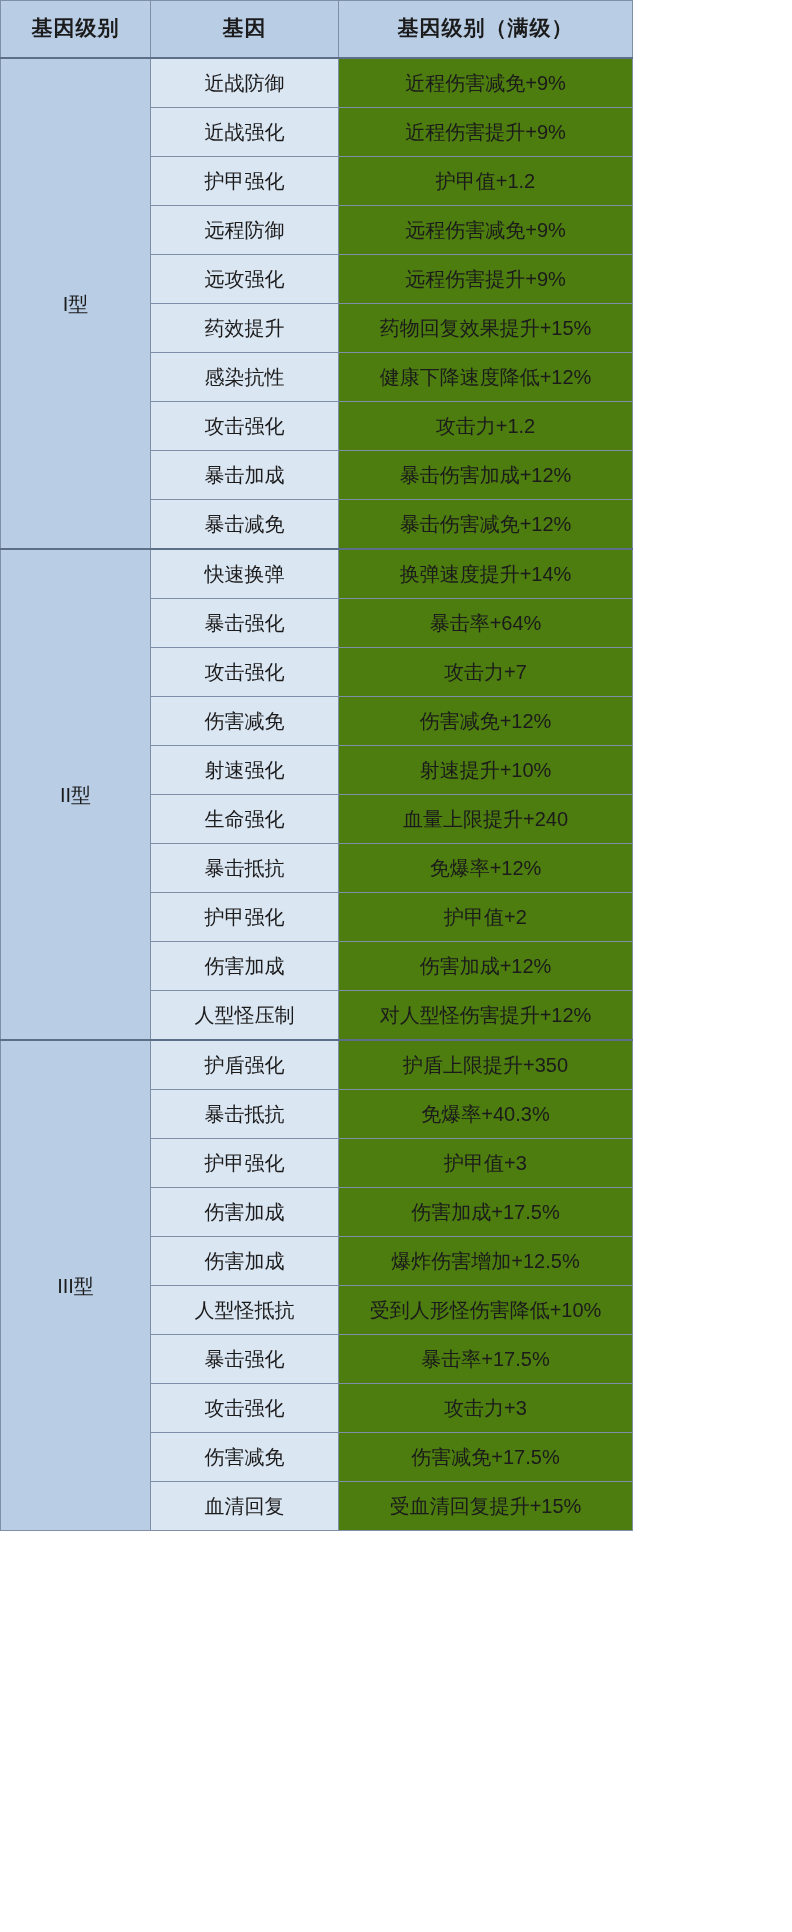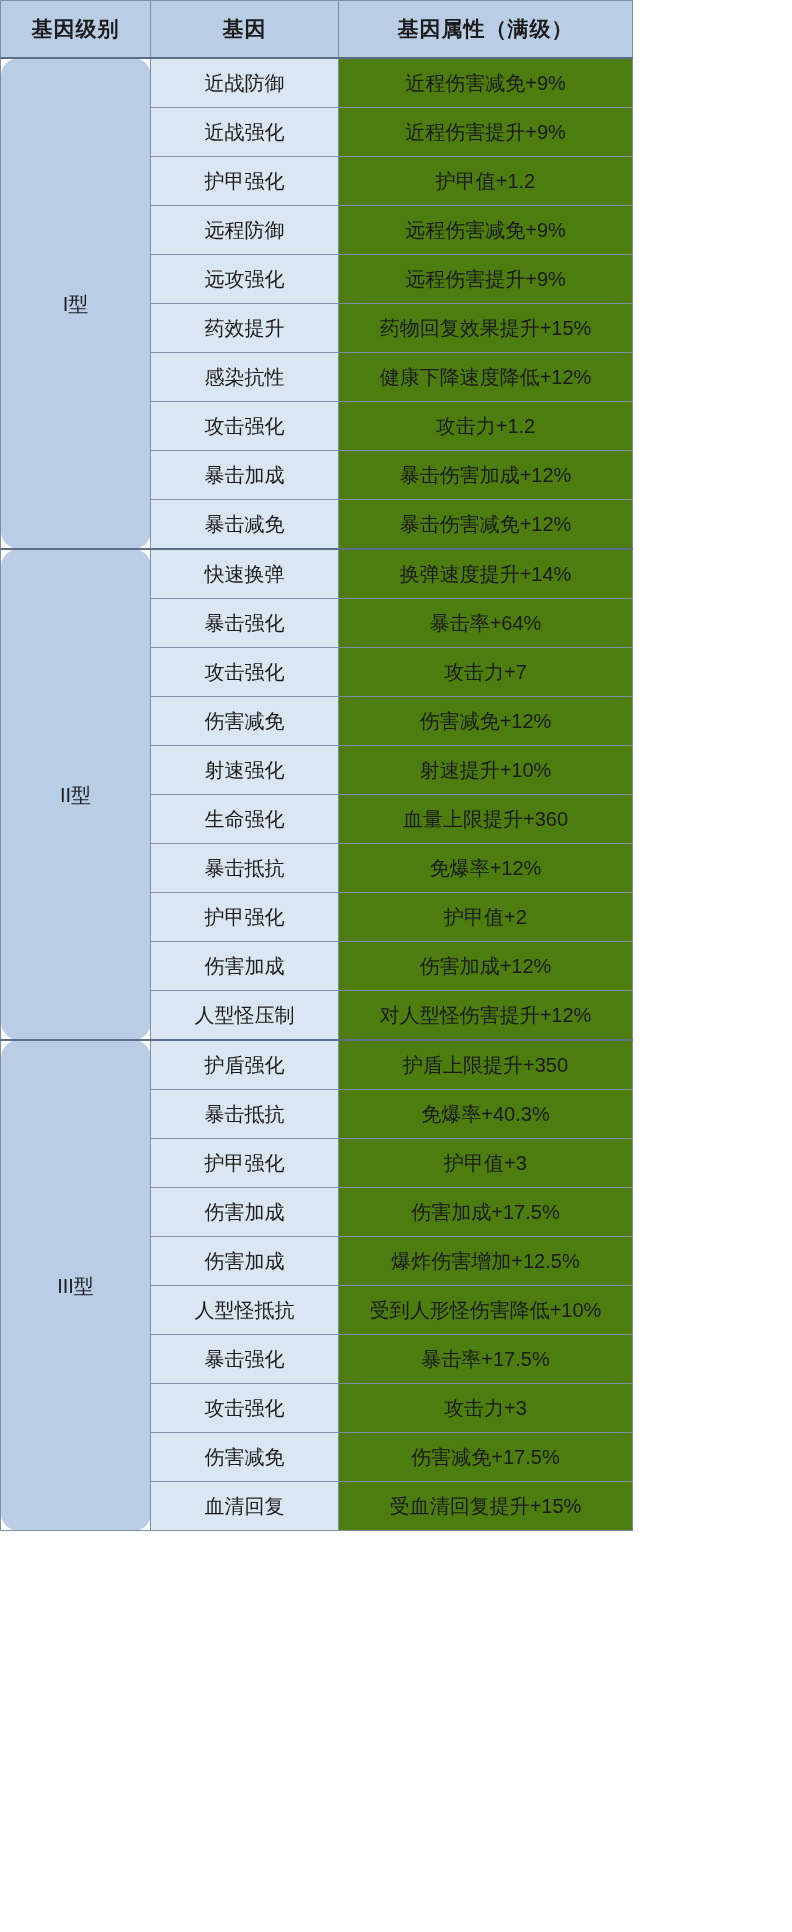--- a/index.html
+++ b/index.html
@@ -36,55 +36,55 @@
     padding: 0;
     height: 48px;
     line-height: 1.2;
   }
   table.gene-table thead th {
     background: #b9cde5;
     font-weight: bold;
     font-size: 21px;
     height: 56px;
     letter-spacing: 1px;
+    font-family: Liberation Serif, serif;
   }
   td.tier-cell {
     background: #b9cde5;
     font-size: 21px;
   }
   td.gene-name {
     background: #dbe6f3;
   }
   td.gene-attr {
     background: #4d7c0f;
     font-size: 19px;
   }
   tr.group-start td {
     border-top: 2px solid #5d6e88;
   }
   td.tier-cell-sep {
     border-top: 2px solid #5d6e88;
-    border-radius: 18px;
   }
 </style>
 </head>
 <body>
 
 <div class="table-wrap">
   <table class="gene-table">
     <colgroup>
       <col class="c1">
       <col class="c2">
       <col class="c3">
     </colgroup>
     <thead>
       <tr>
         <th>基因级别</th>
         <th>基因</th>
-        <th>基因属性（满级）</th>
+        <th>基因级别（满级）</th>
       </tr>
     </thead>
     <tbody>
 
       <tr class="group-start">
         <td class="tier-cell tier-cell-sep" rowspan="10">I型</td>
         <td class="gene-name">近战防御</td>
         <td class="gene-attr">近程伤害减免+9%</td>
       </tr>
       <tr>
@@ -140,21 +140,21 @@
       <tr>
         <td class="gene-name">伤害减免</td>
         <td class="gene-attr">伤害减免+12%</td>
       </tr>
       <tr>
         <td class="gene-name">射速强化</td>
         <td class="gene-attr">射速提升+10%</td>
       </tr>
       <tr>
         <td class="gene-name">生命强化</td>
-        <td class="gene-attr">血量上限提升+360</td>
+        <td class="gene-attr">血量上限提升+240</td>
       </tr>
       <tr>
         <td class="gene-name">暴击抵抗</td>
         <td class="gene-attr">免爆率+12%</td>
       </tr>
       <tr>
         <td class="gene-name">护甲强化</td>
         <td class="gene-attr">护甲值+2</td>
       </tr>
       <tr>

